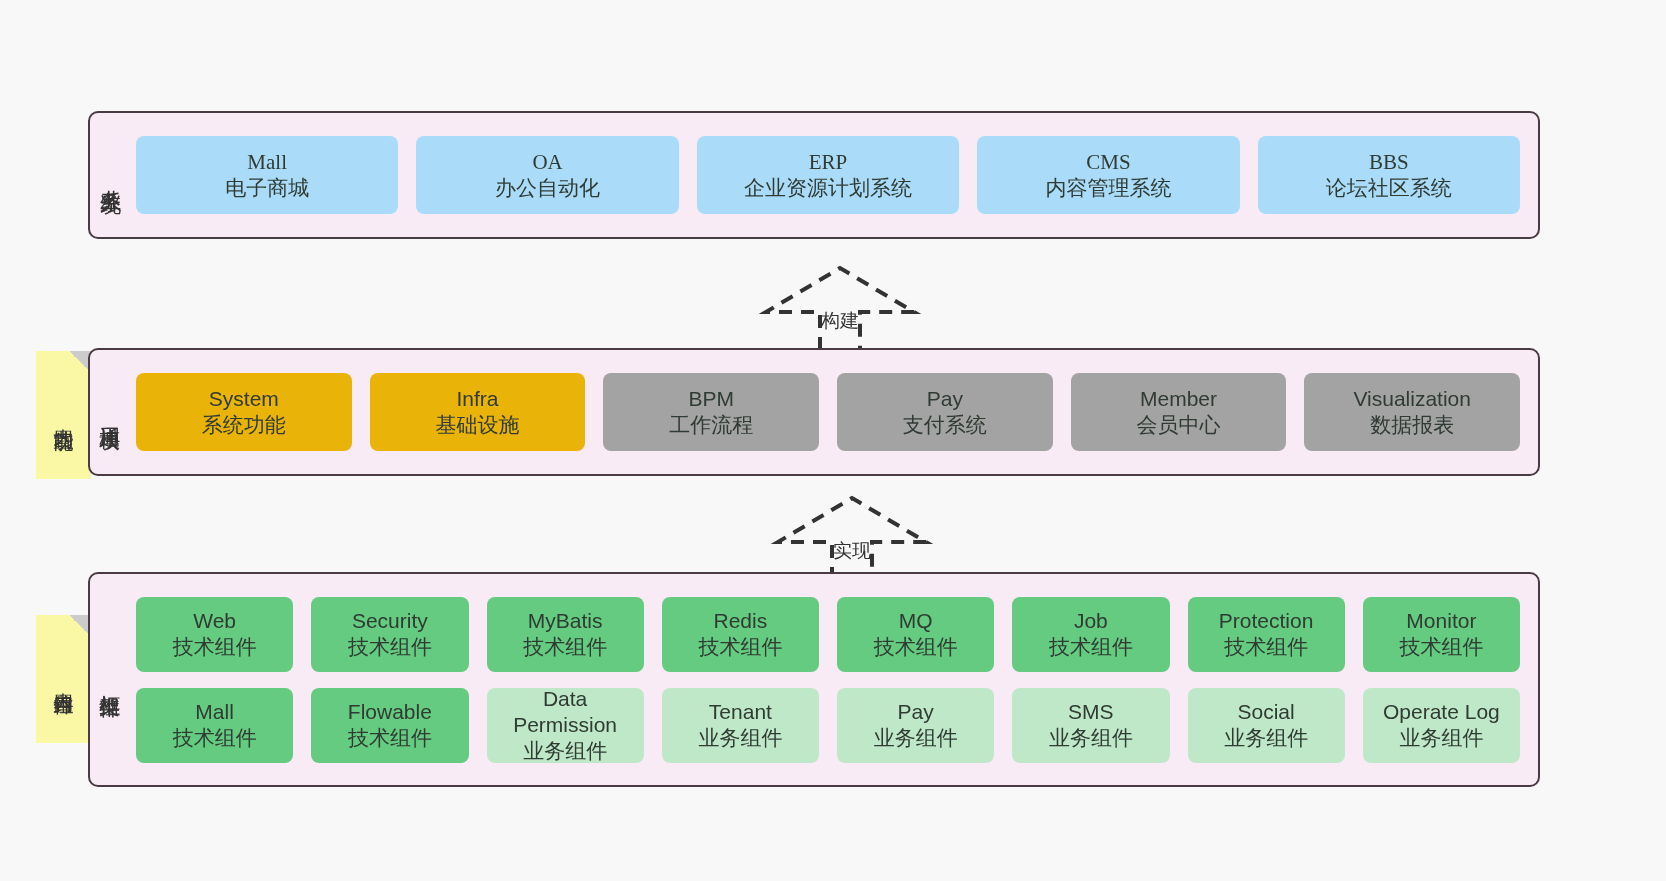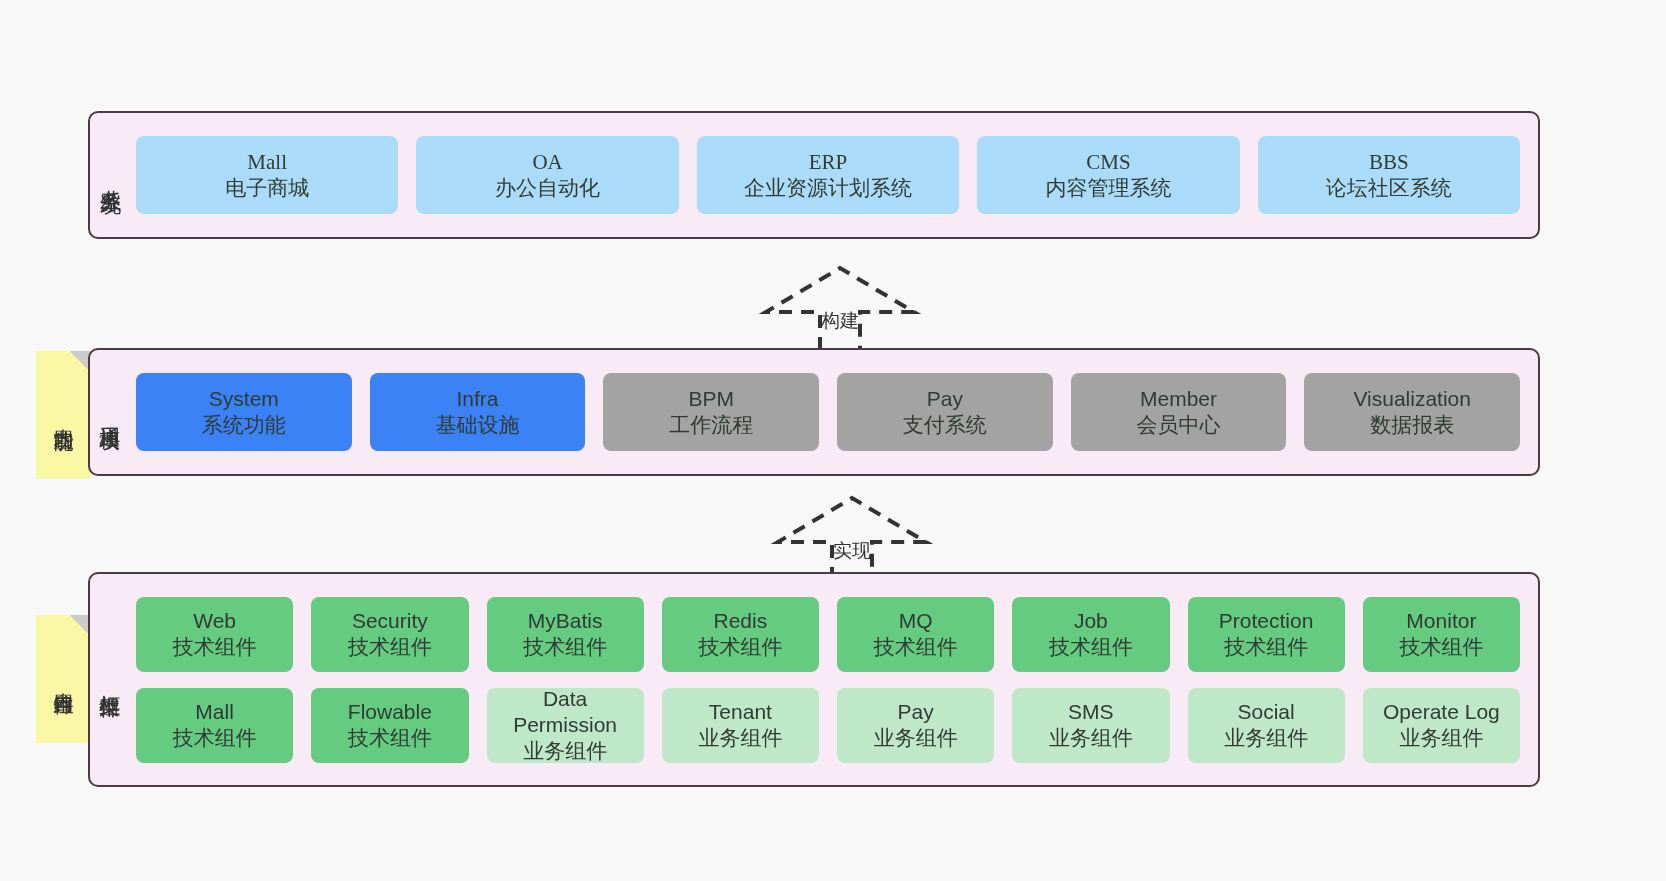--- a/index.html
+++ b/index.html
@@ -78,21 +78,21 @@
   #panel-framework{ left: 88px;  top: 572px; width: 1452px; height: 215px; }
 
   #panel-business .layer-body,
   #panel-common .layer-body { padding-top: 10px; padding-bottom: 10px; }
   #panel-business .card,
   #panel-common .card { height: 78px; }
   #panel-framework .card { height: 75px; }
 
   
   .c-blue        { background: #aadcfa; }
-  .c-red-strong  { background: #3b82f6; text-align: right; }
+  .c-red-strong  { background: #eab308; text-align: right; }
   .c-red-light   { background: #a3a3a3; }
   .c-green-strong{ background: #64cb80; }
   .c-green-light { background: #bfe8c8; }
 
   
   .sticky {
     position: absolute;
     box-sizing: border-box;
     background: #fbf8a5;
     display: flex;

